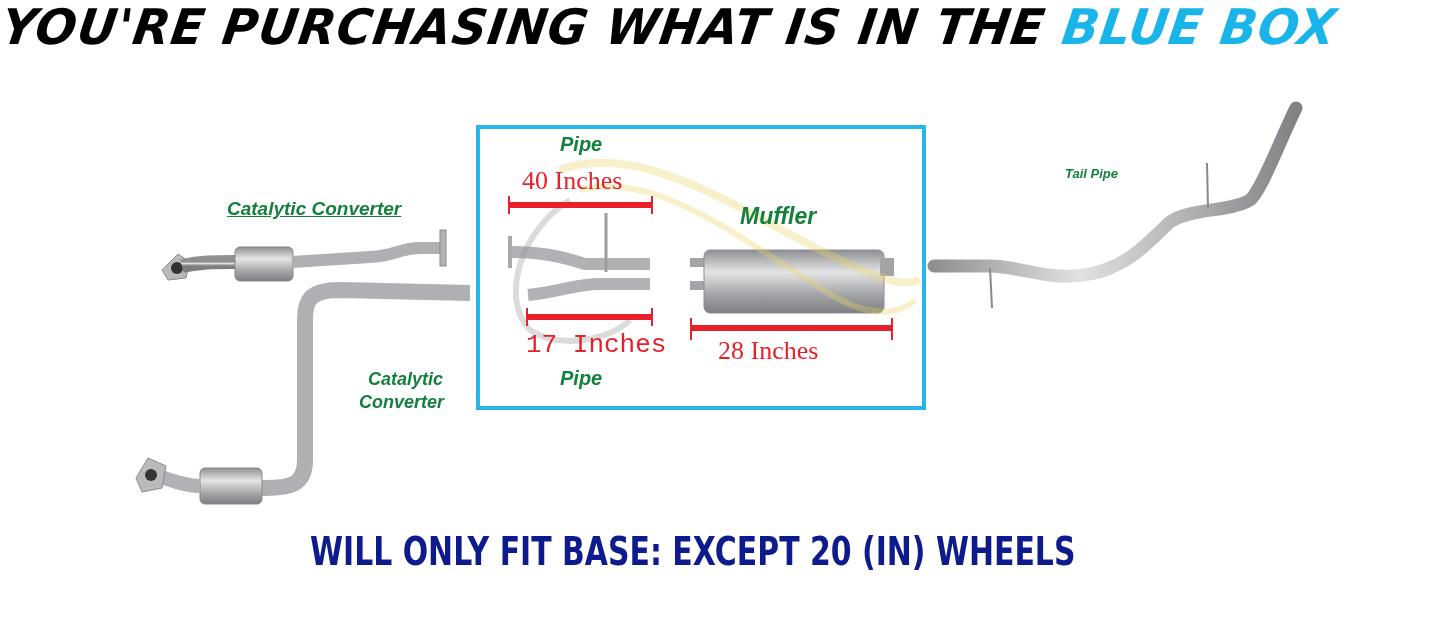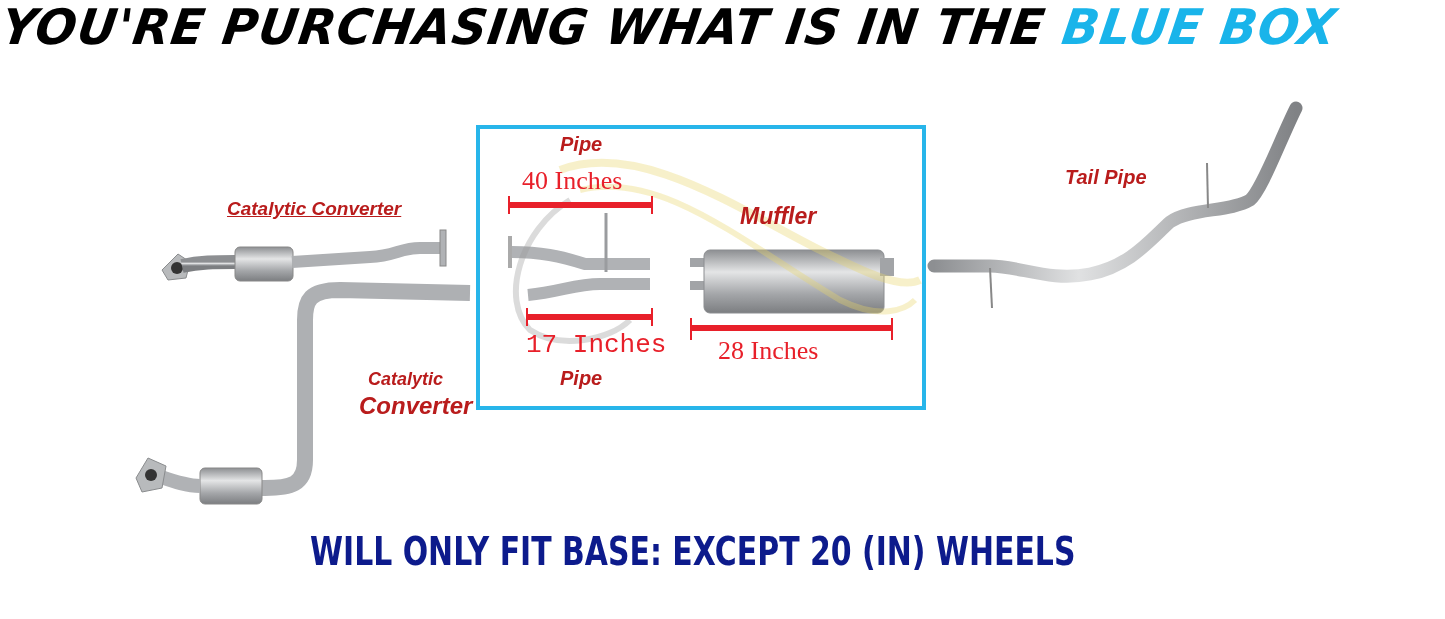--- a/index.html
+++ b/index.html
@@ -1,19 +1,19 @@
 <!DOCTYPE html>
 <html><head>
 <meta charset="utf-8">
 <style>
   html, body { margin:0; padding:0; background:#ffffff; }
   body { width:1445px; height:619px; position:relative; overflow:hidden; font-family:"Liberation Sans", sans-serif; }
   .headline { position:absolute; left:6px; top:-2px; width:1440px; height:52px; font-family:"DejaVu Sans", sans-serif; font-weight:bold; font-style:italic; font-size:48px; letter-spacing:1px; white-space:nowrap; color:#000; transform:skewX(-8deg) scaleY(1.02); transform-origin:left top; }
   .headline .blue { color:#19b4ea; }
-  .label { position:absolute; font-family:"Liberation Sans", sans-serif; font-weight:bold; font-style:italic; color:#b91c1c; white-space:nowrap; }
+  .label { position:absolute; font-family:"Liberation Sans", sans-serif; font-weight:bold; font-style:italic; color:#15803d; white-space:nowrap; }
   .dim { position:absolute; font-family:"Liberation Serif", serif; color:#e8202a; white-space:nowrap; font-size:26px; }
   .bluebox { position:absolute; left:476px; top:125px; width:442px; height:277px; border:4px solid #27b5ea; box-sizing:content-box; }
   .bottom { position:absolute; left:310px; top:528px; font-family:"DejaVu Sans", sans-serif; font-weight:bold; font-size:34px; color:#0d1b8c; letter-spacing:0px; white-space:nowrap; transform:scaleX(0.88) scaleY(1.15); transform-origin:left top; }
   svg.parts { position:absolute; left:0; top:0; }
 </style>
 </head>
 <body>
 
 <div class="headline"><span>YOU'RE PURCHASING WHAT IS IN THE </span><span class="blue">BLUE BOX</span></div>
 
@@ -85,26 +85,26 @@
     <line x1="691" y1="328" x2="892" y2="328" stroke-width="6"></line>
     <line x1="691" y1="318" x2="691" y2="340" stroke-width="2"></line>
     <line x1="892" y1="318" x2="892" y2="340" stroke-width="2"></line>
   </g>
 </svg>
 
 <div class="bluebox"></div>
 
 <div class="label" style="left:227px;top:198px;font-size:19px;text-decoration:underline;">Catalytic Converter</div>
 <div class="label" style="left:368px;top:369px;font-size:18px;text-align:center;">Catalytic</div>
-<div class="label" style="left:359px;top:392px;font-size:24px;">Converter</div>
+<div class="label" style="left:359px;top:392px;font-size:18px;">Converter</div>
 
 <div class="label" style="left:560px;top:133px;font-size:20px;">Pipe</div>
 <div class="dim" style="left:522px;top:166px;">40 Inches</div>
 
 <div class="label" style="left:740px;top:203px;font-size:23px;">Muffler</div>
 
 <div class="dim" style="left:526px;top:330px;font-family:Liberation Mono, monospace;">17 Inches</div>
 <div class="label" style="left:560px;top:367px;font-size:20px;">Pipe</div>
 <div class="dim" style="left:718px;top:336px;text-align:center;">28 Inches</div>
 
-<div class="label" style="left:1065px;top:166px;font-size:20px;">Tail Pipe</div>
+<div class="label" style="left:1065px;top:166px;font-size:13px;">Tail Pipe</div>
 
 <div class="bottom">WILL ONLY FIT BASE: EXCEPT 20 (IN) WHEELS</div>
 
 </body></html>

